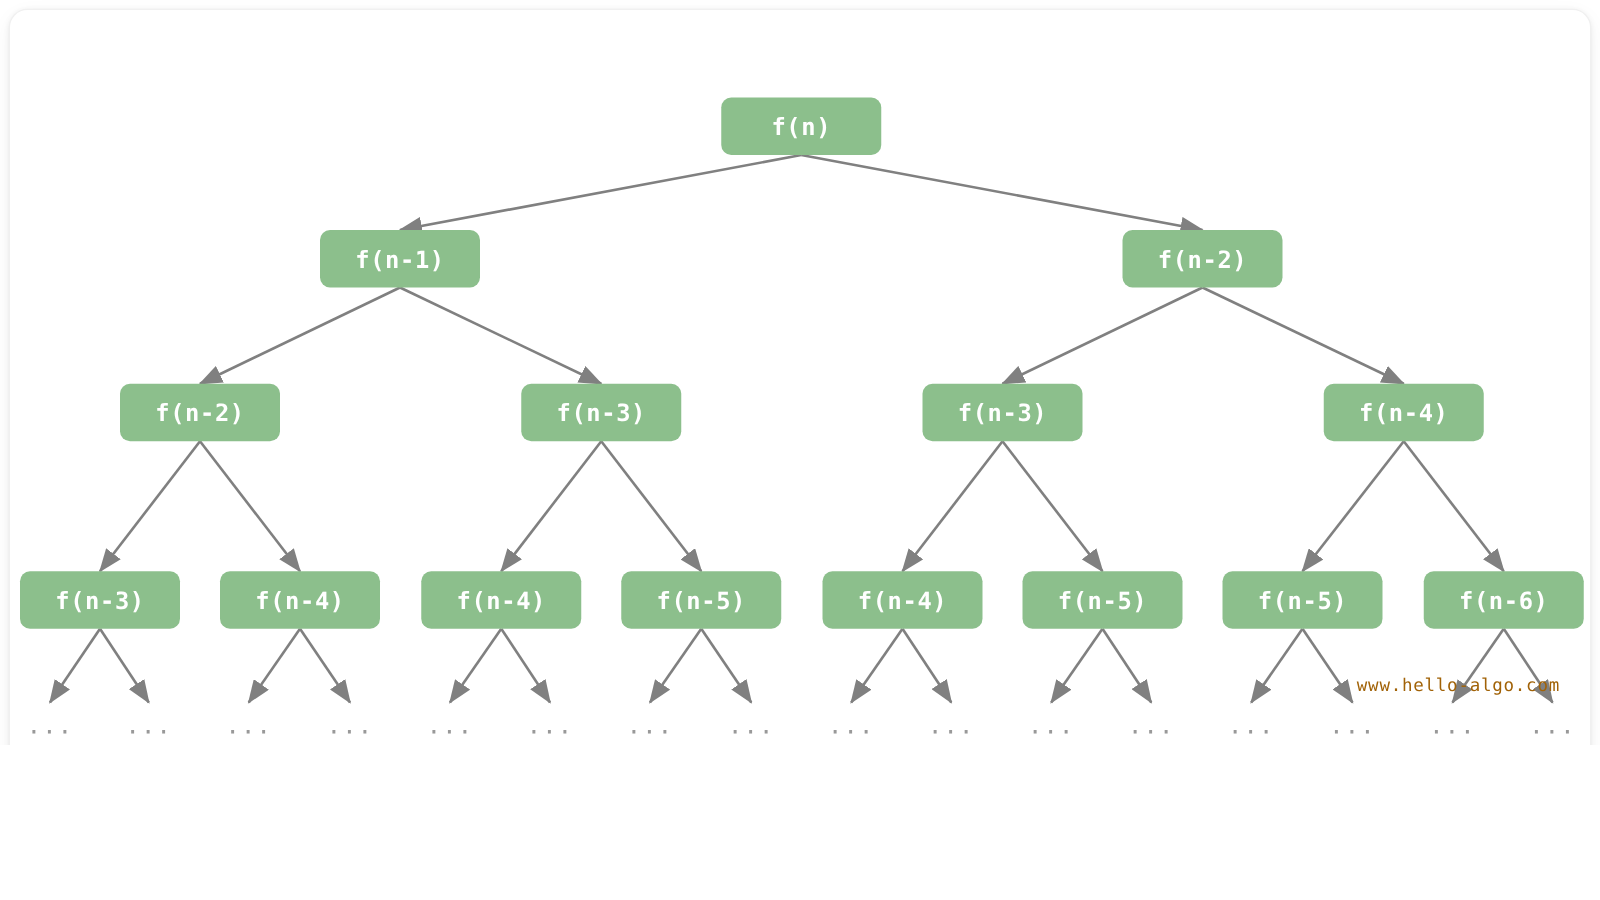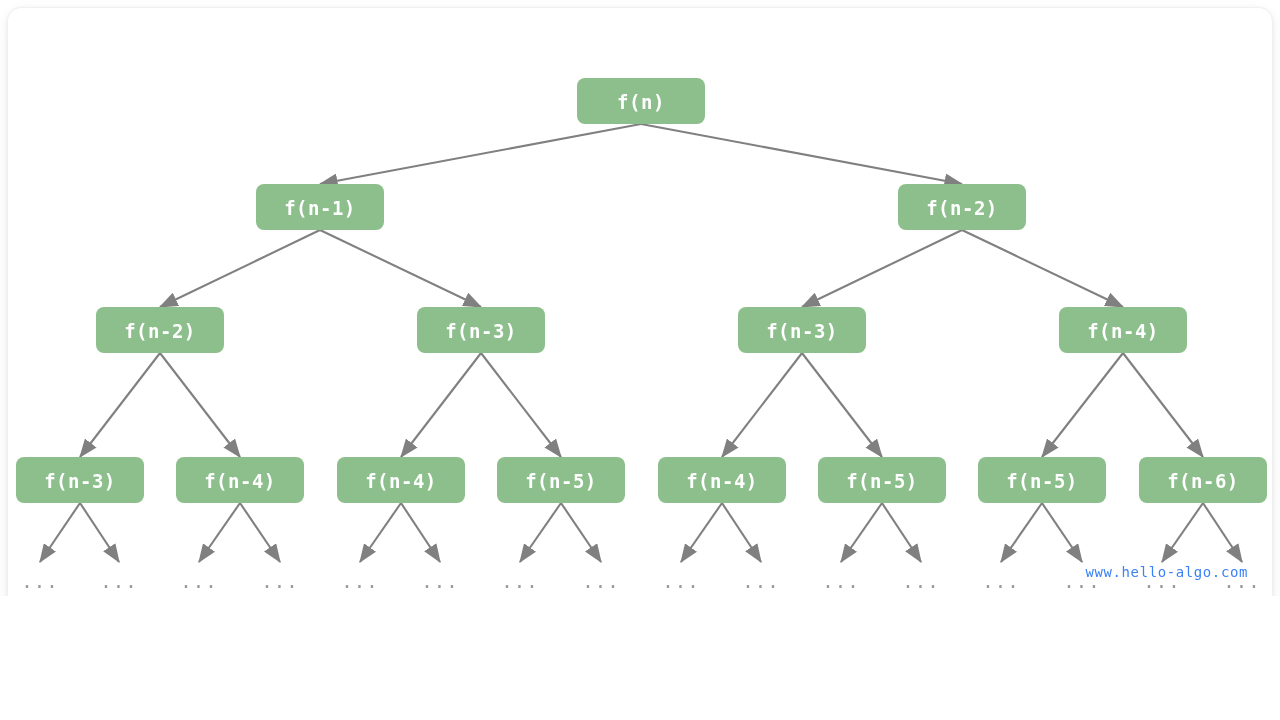--- a/index.html
+++ b/index.html
@@ -51,22 +51,22 @@
     fill: #999999;
     font-family: "DejaVu Sans Mono", monospace;
     font-size: 19px;
     text-anchor: middle;
     dominant-baseline: central;
     letter-spacing: 1px;
   }
   .watermark {
     position: absolute;
     right: 32px;
-    bottom: 16px;
-    color: #3b82f6;
+    bottom: 39px;
+    color: #a16207;
     font-family: "DejaVu Sans Mono", monospace;
     font-size: 14px;
     letter-spacing: 0.6px;
     user-select: none;
   }
 </style>
 </head>
 <body>
 
 <div id="page">

